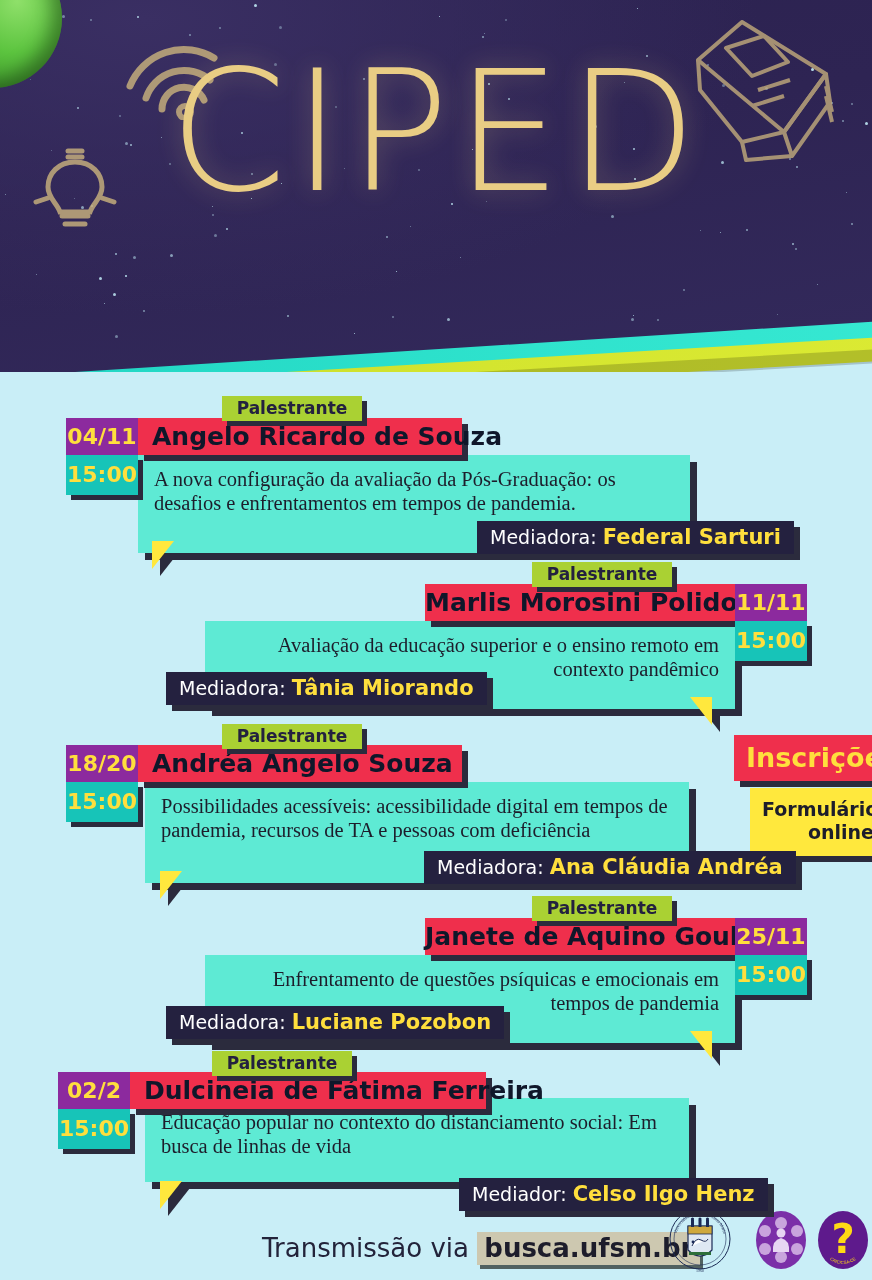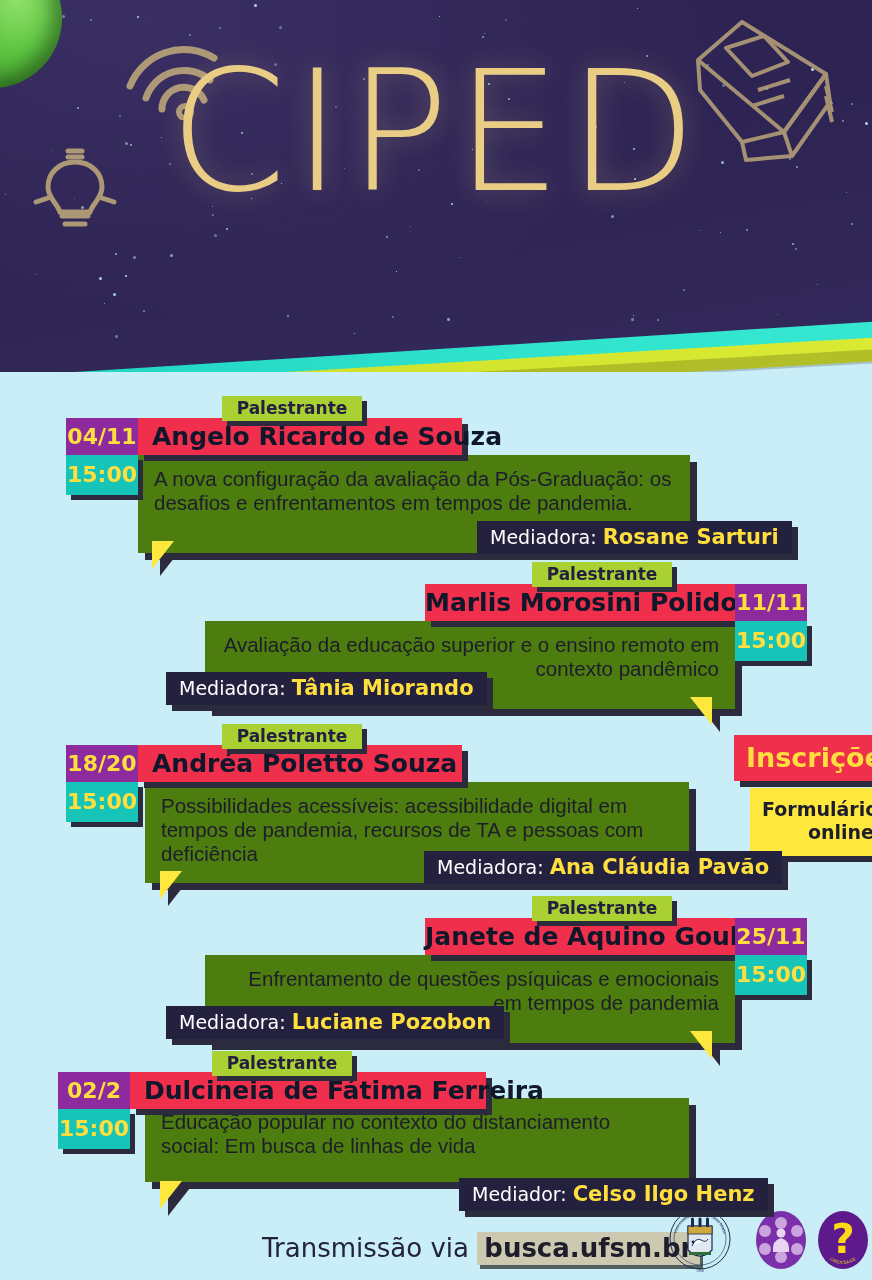--- a/index.html
+++ b/index.html
@@ -106,24 +106,24 @@
     font-family:"DejaVu Sans", sans-serif;z-index:5;
   }
   .timebox{
     position:absolute;width:72px;height:40px;line-height:40px;text-align:center;
     background:#17c4b8;color:#ffdf3d;font-weight:bold;font-size:22px;
     font-family:"DejaVu Sans", sans-serif;z-index:5;
     box-shadow:5px 5px 0 #2b2b3d;
   }
 
   .bubble{
-    position:absolute;background:#4d7c0f;color:#1d1d2b;
+    position:absolute;background:#5eead4;color:#1d1d2b;
     font-size:20.5px;line-height:1.18;padding:12px 16px 14px 16px;
     box-shadow:7px 7px 0 #2b2b3d;z-index:2;
-    font-family:Liberation Sans, sans-serif;
+    font-family:Liberation Serif, serif;
   }
   .bubble.ta-right{text-align:right;}
   .tail{position:absolute;width:0;height:0;z-index:2;}
   .tail-shadow{position:absolute;width:0;height:0;z-index:1;}
 
   .med-bar{
     position:absolute;height:33px;line-height:33px;
     background:#24213f;color:#ffffff;font-size:19px;
     padding:0 13px;box-shadow:6px 6px 0 #2b2b3d;z-index:6;
     white-space:nowrap;font-family:"DejaVu Sans", sans-serif;
@@ -312,21 +312,21 @@
   <div class="card">
     <div class="pal-tag" style="left:222px;top:396px;width:112px;">Palestrante</div>
     <div class="datebox" style="left:66px;top:418px;">04/11</div>
     <div class="timebox" style="left:66px;top:455px;">15:00</div>
     <div class="name-bar left" style="left:138px;top:418px;width:310px;">Angelo Ricardo de Souza</div>
     <div class="bubble" style="left:138px;top:455px;width:520px;height:72px;">A nova configuração da avaliação da Pós-Graduação: os desafios e enfrentamentos em tempos de pandemia.</div>
     <div class="tail" style="left:152px;top:541px;border-left:22px solid #ffe83d;border-bottom:28px solid transparent;"></div>
     <div class="tail-shadow" style="left:160px;top:548px;border-left:22px solid #2b2b3d;border-bottom:28px solid transparent;"></div>
     <div class="med-bar" style="left:477px;top:521px;">
       <span>Mediadora:</span>
-      <b>Rosane Sarturi</b>
+      <b>Federal Sarturi</b>
     </div>
   </div>
 
   <div class="card">
     <div class="pal-tag" style="left:532px;top:562px;width:112px;">Palestrante</div>
     <div class="name-bar right" style="left:425px;top:584px;width:310px;">Marlis Morosini Polidori</div>
     <div class="datebox" style="left:735px;top:584px;">11/11</div>
     <div class="timebox" style="left:735px;top:621px;">15:00</div>
     <div class="bubble ta-right" style="left:205px;top:621px;width:498px;height:62px;">Avaliação da educação superior e o ensino remoto em contexto pandêmico</div>
     <div class="tail" style="left:690px;top:697px;border-right:22px solid #ffe83d;border-bottom:28px solid transparent;"></div>
@@ -334,27 +334,27 @@
     <div class="med-bar" style="left:166px;top:672px;">
       <span>Mediadora:</span>
       <b>Tânia Miorando</b>
     </div>
   </div>
 
   <div class="card">
     <div class="pal-tag" style="left:222px;top:724px;width:112px;">Palestrante</div>
     <div class="datebox" style="left:66px;top:745px;">18/20</div>
     <div class="timebox" style="left:66px;top:782px;">15:00</div>
-    <div class="name-bar left" style="left:138px;top:745px;width:310px;">Andréa Poletto Souza</div>
+    <div class="name-bar left" style="left:138px;top:745px;width:310px;">Andréa Angelo Souza</div>
     <div class="bubble" style="left:145px;top:782px;width:512px;height:75px;">Possibilidades acessíveis: acessibilidade digital em tempos de pandemia, recursos de TA e pessoas com deficiência</div>
     <div class="tail" style="left:160px;top:871px;border-left:22px solid #ffe83d;border-bottom:28px solid transparent;"></div>
     <div class="tail-shadow" style="left:168px;top:878px;border-left:22px solid #2b2b3d;border-bottom:28px solid transparent;"></div>
     <div class="med-bar" style="left:424px;top:851px;">
       <span>Mediadora:</span>
-      <b>Ana Cláudia Pavão</b>
+      <b>Ana Cláudia Andréa</b>
     </div>
   </div>
 
   <div class="card">
     <div class="pal-tag" style="left:532px;top:896px;width:112px;">Palestrante</div>
     <div class="name-bar right" style="left:425px;top:918px;width:310px;">Janete de Aquino Goulart</div>
     <div class="datebox" style="left:735px;top:918px;">25/11</div>
     <div class="timebox" style="left:735px;top:955px;">15:00</div>
     <div class="bubble ta-right" style="left:205px;top:955px;width:498px;height:62px;text-align:right;">Enfrentamento de questões psíquicas e emocionais em tempos de pandemia</div>
     <div class="tail" style="left:690px;top:1031px;border-right:22px solid #ffe83d;border-bottom:28px solid transparent;"></div>

